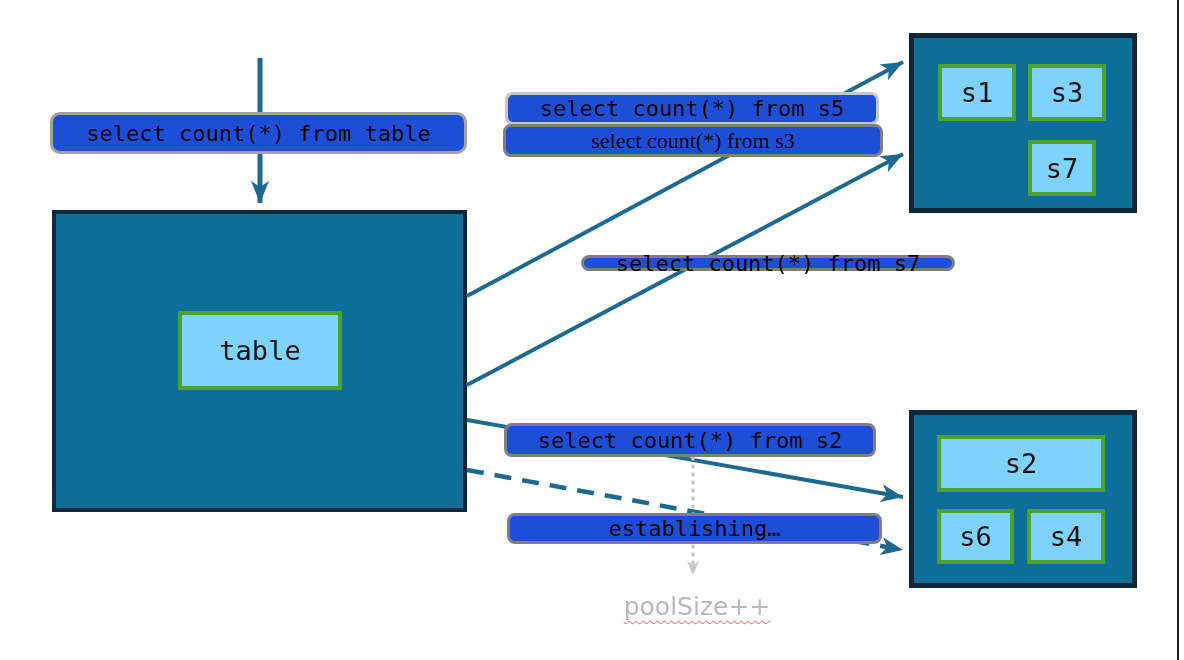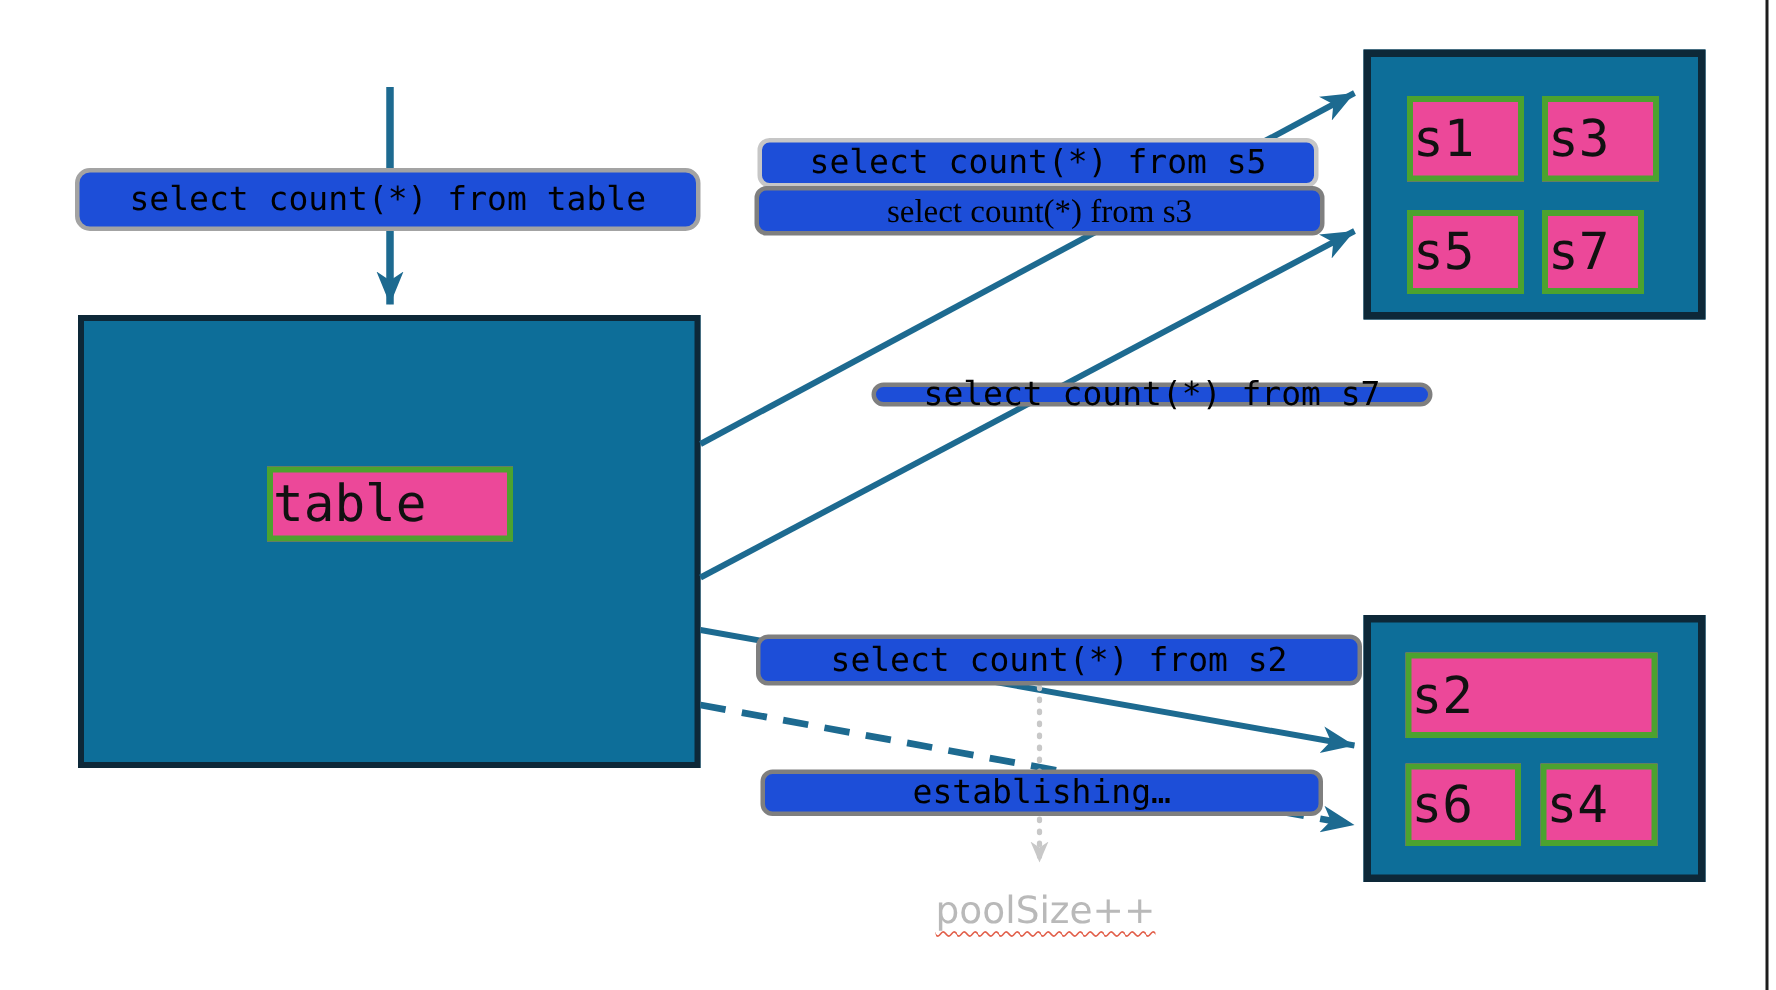--- a/index.html
+++ b/index.html
@@ -16,23 +16,23 @@
   .pool{
     background:var(--teal-fill);
     border:5px solid var(--dark-border);
     z-index:1;
   }
   .table-pool{left:52px;top:210px;width:415px;height:302px;border-width:4px;}
   .pool-top{left:909px;top:33px;width:228px;height:180px;}
   .pool-bottom{left:909px;top:410px;width:228px;height:178px;}
   
   .chip{
-    background:#ec4899;border:4px solid var(--green-border);
-    display:flex;align-items:center;justify-content:flex-start;
-    color:#111;font-size:34px;z-index:2;
+    background:#7dd3fc;border:4px solid var(--green-border);
+    display:flex;align-items:center;justify-content:center;
+    color:#111;font-size:27px;z-index:2;
   }
   
   .qlabel{
     background:#1d4ed8;border:3px solid var(--label-border);border-radius:10px;
     display:flex;align-items:center;justify-content:center;
     color:#000;font-size:22px;white-space:nowrap;z-index:3;
   }
   .qlabel.mid{border-color:var(--label-border-mid);}
   .qlabel.light{border-color:var(--label-border-light);}
   
@@ -44,34 +44,31 @@
     text-decoration-color:var(--squiggle);
     text-decoration-thickness:1px;text-underline-offset:5px;
   }
 </style>
 </head>
 <body>
 
 <div id="canvas">
 
   <div class="abs pool table-pool">
-    <div class="abs chip" style="left:122px;top:97px;width:164px;height:50px;">
+    <div class="abs chip" style="left:122px;top:97px;width:164px;height:79px;">
       <span>table</span>
     </div>
   </div>
 
   <div class="abs pool pool-top">
     <div class="abs chip" style="left:24px;top:26px;width:78px;height:57px;">
       <span>s1</span>
     </div>
     <div class="abs chip" style="left:114px;top:26px;width:78px;height:57px;">
       <span>s3</span>
-    </div>
-    <div class="abs chip" style="left:24px;top:102px;width:78px;height:56px;">
-      <span>s5</span>
     </div>
     <div class="abs chip" style="left:114px;top:102px;width:68px;height:56px;">
       <span>s7</span>
     </div>
   </div>
 
   <div class="abs pool pool-bottom">
     <div class="abs chip" style="left:23px;top:20px;width:168px;height:57px;">
       <span>s2</span>
     </div>
@@ -109,21 +106,21 @@
   </div>
 
   <div class="abs qlabel" style="left:503px;top:124px;width:380px;height:33px;border-radius:8px;font-family:Liberation Serif, serif;">
     <span>select count(*) from s3</span>
   </div>
 
   <div class="abs qlabel" style="left:581px;top:255px;width:374px;height:16px;border-radius:8px;">
     <span>select count(*) from s7</span>
   </div>
 
-  <div class="abs qlabel" style="left:504px;top:423px;width:404px;height:34px;border-radius:8px;">
+  <div class="abs qlabel" style="left:504px;top:423px;width:372px;height:34px;border-radius:8px;">
     <span>select count(*) from s2</span>
   </div>
 
   <div class="abs qlabel" style="left:507px;top:513px;width:375px;height:31px;border-radius:8px;">
     <span>establishing…</span>
   </div>
 
   <div class="abs pool-note">
     <span>poolSize++</span>
   </div>

